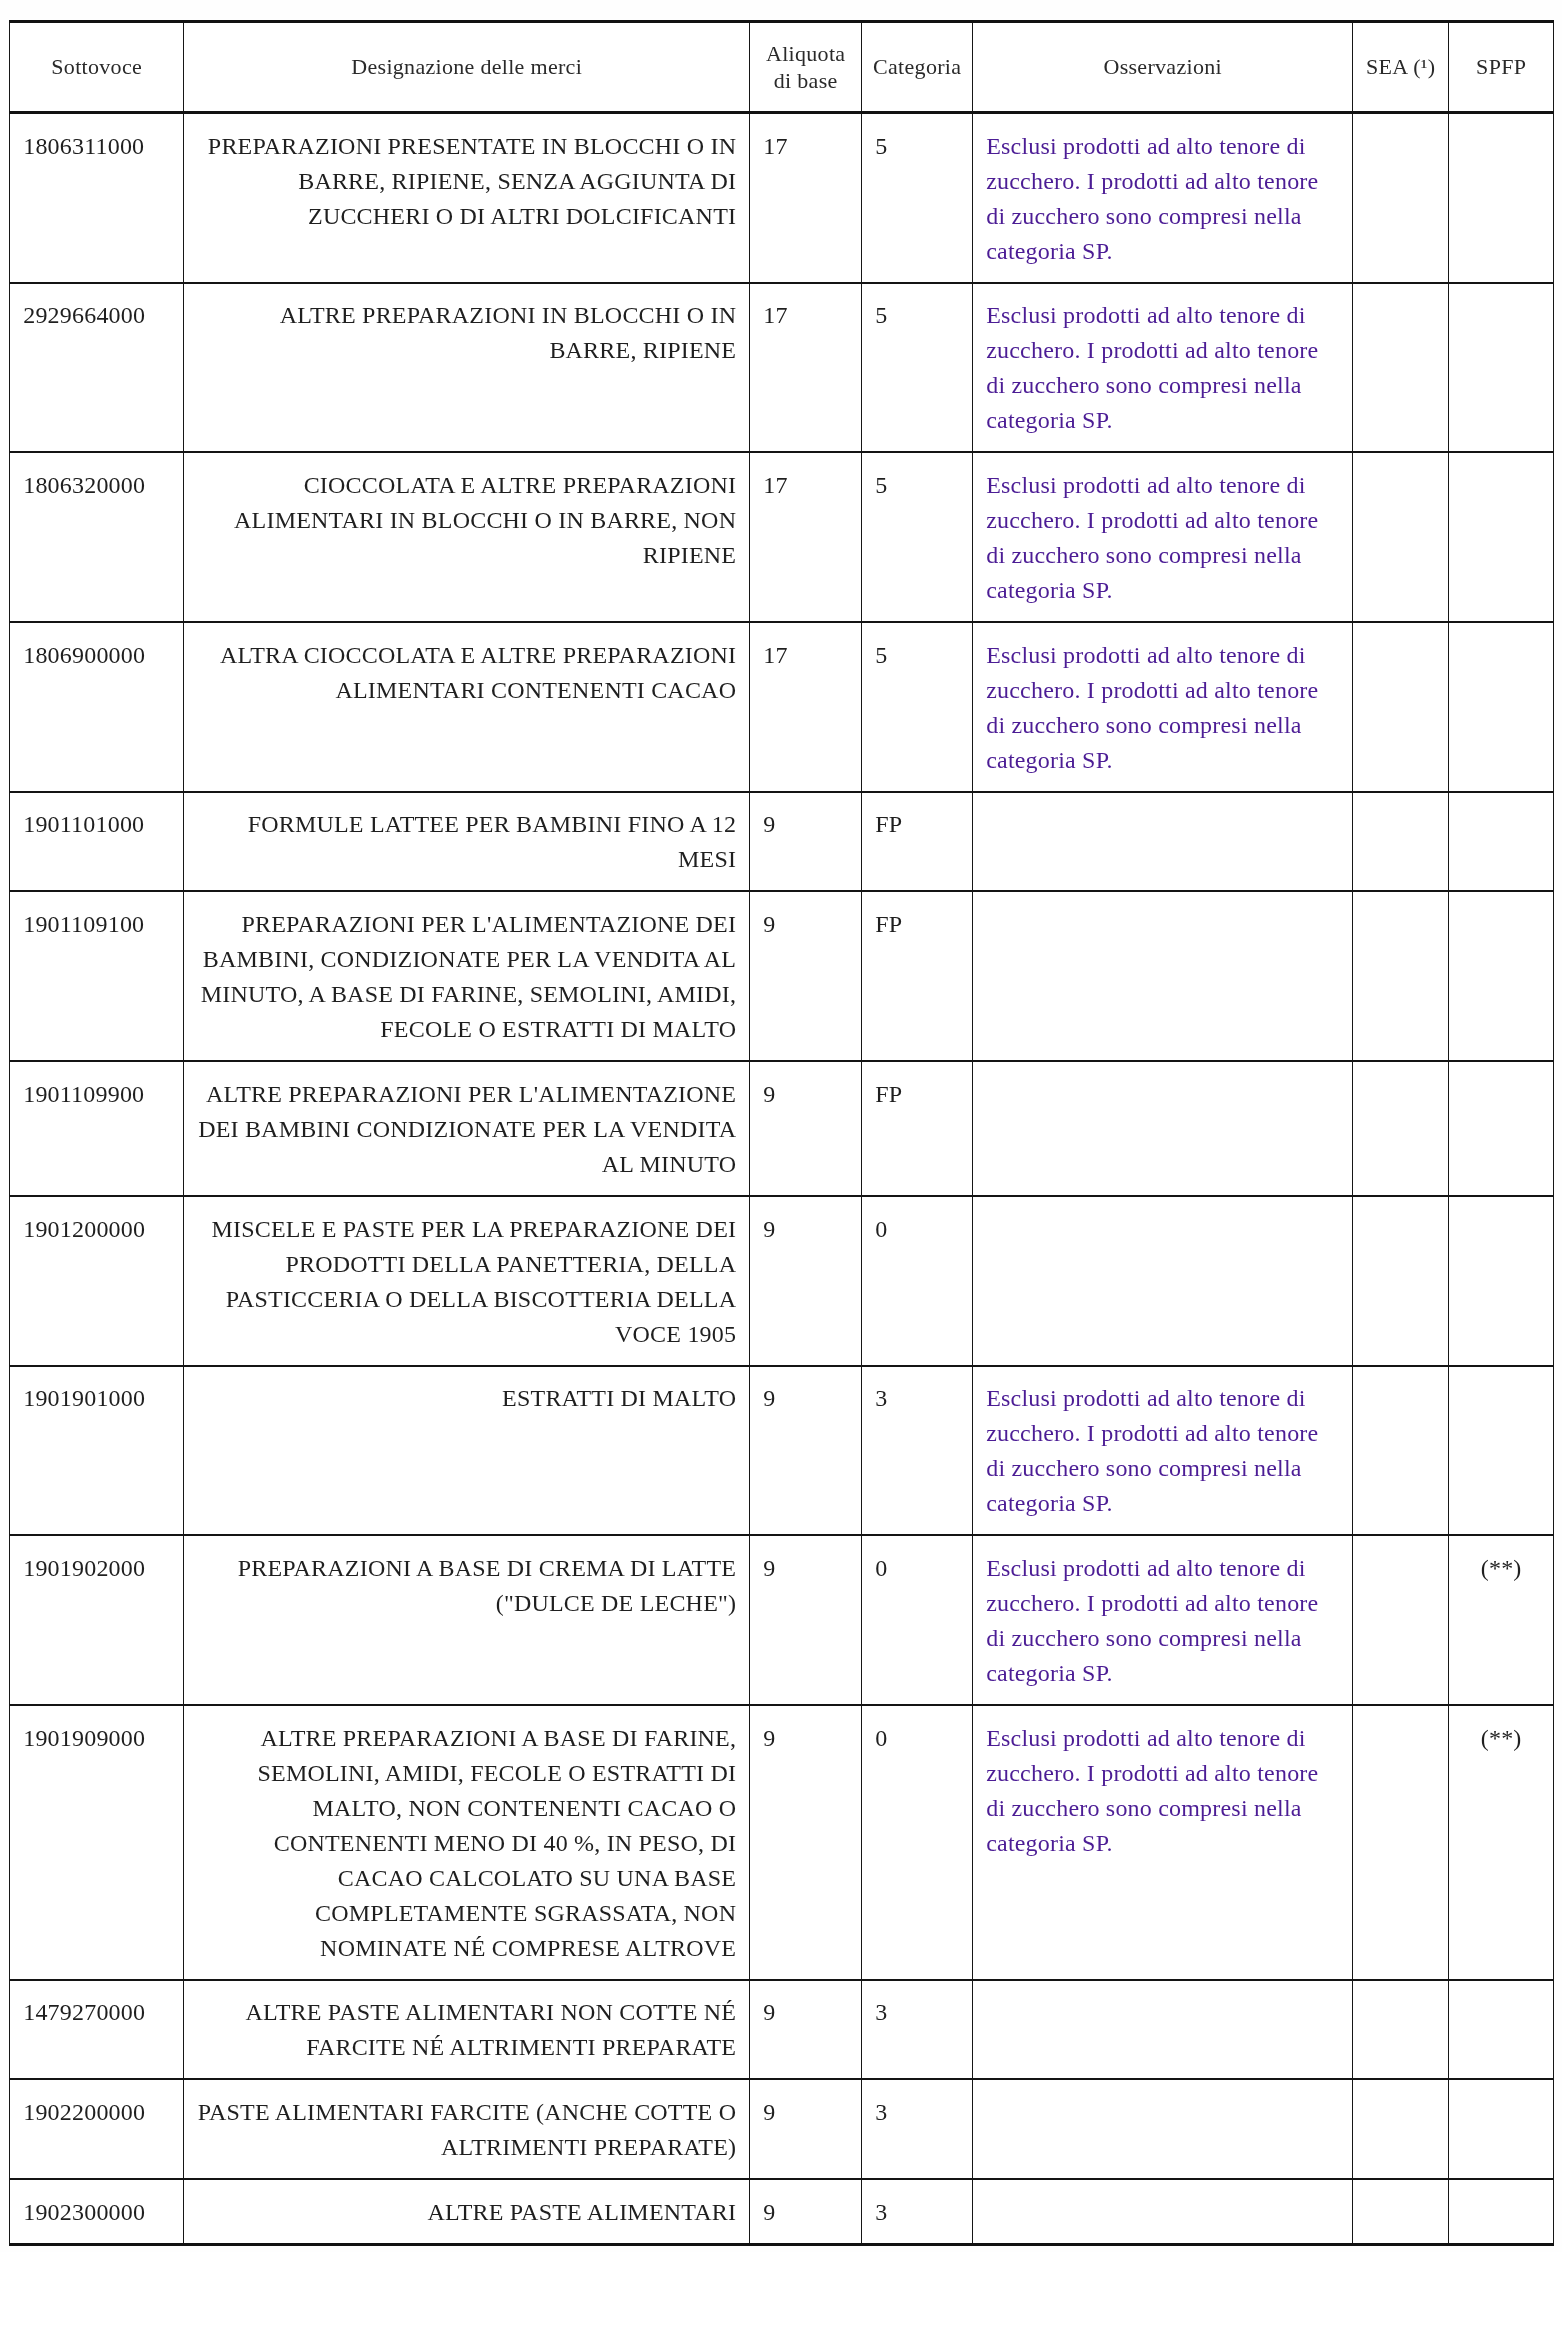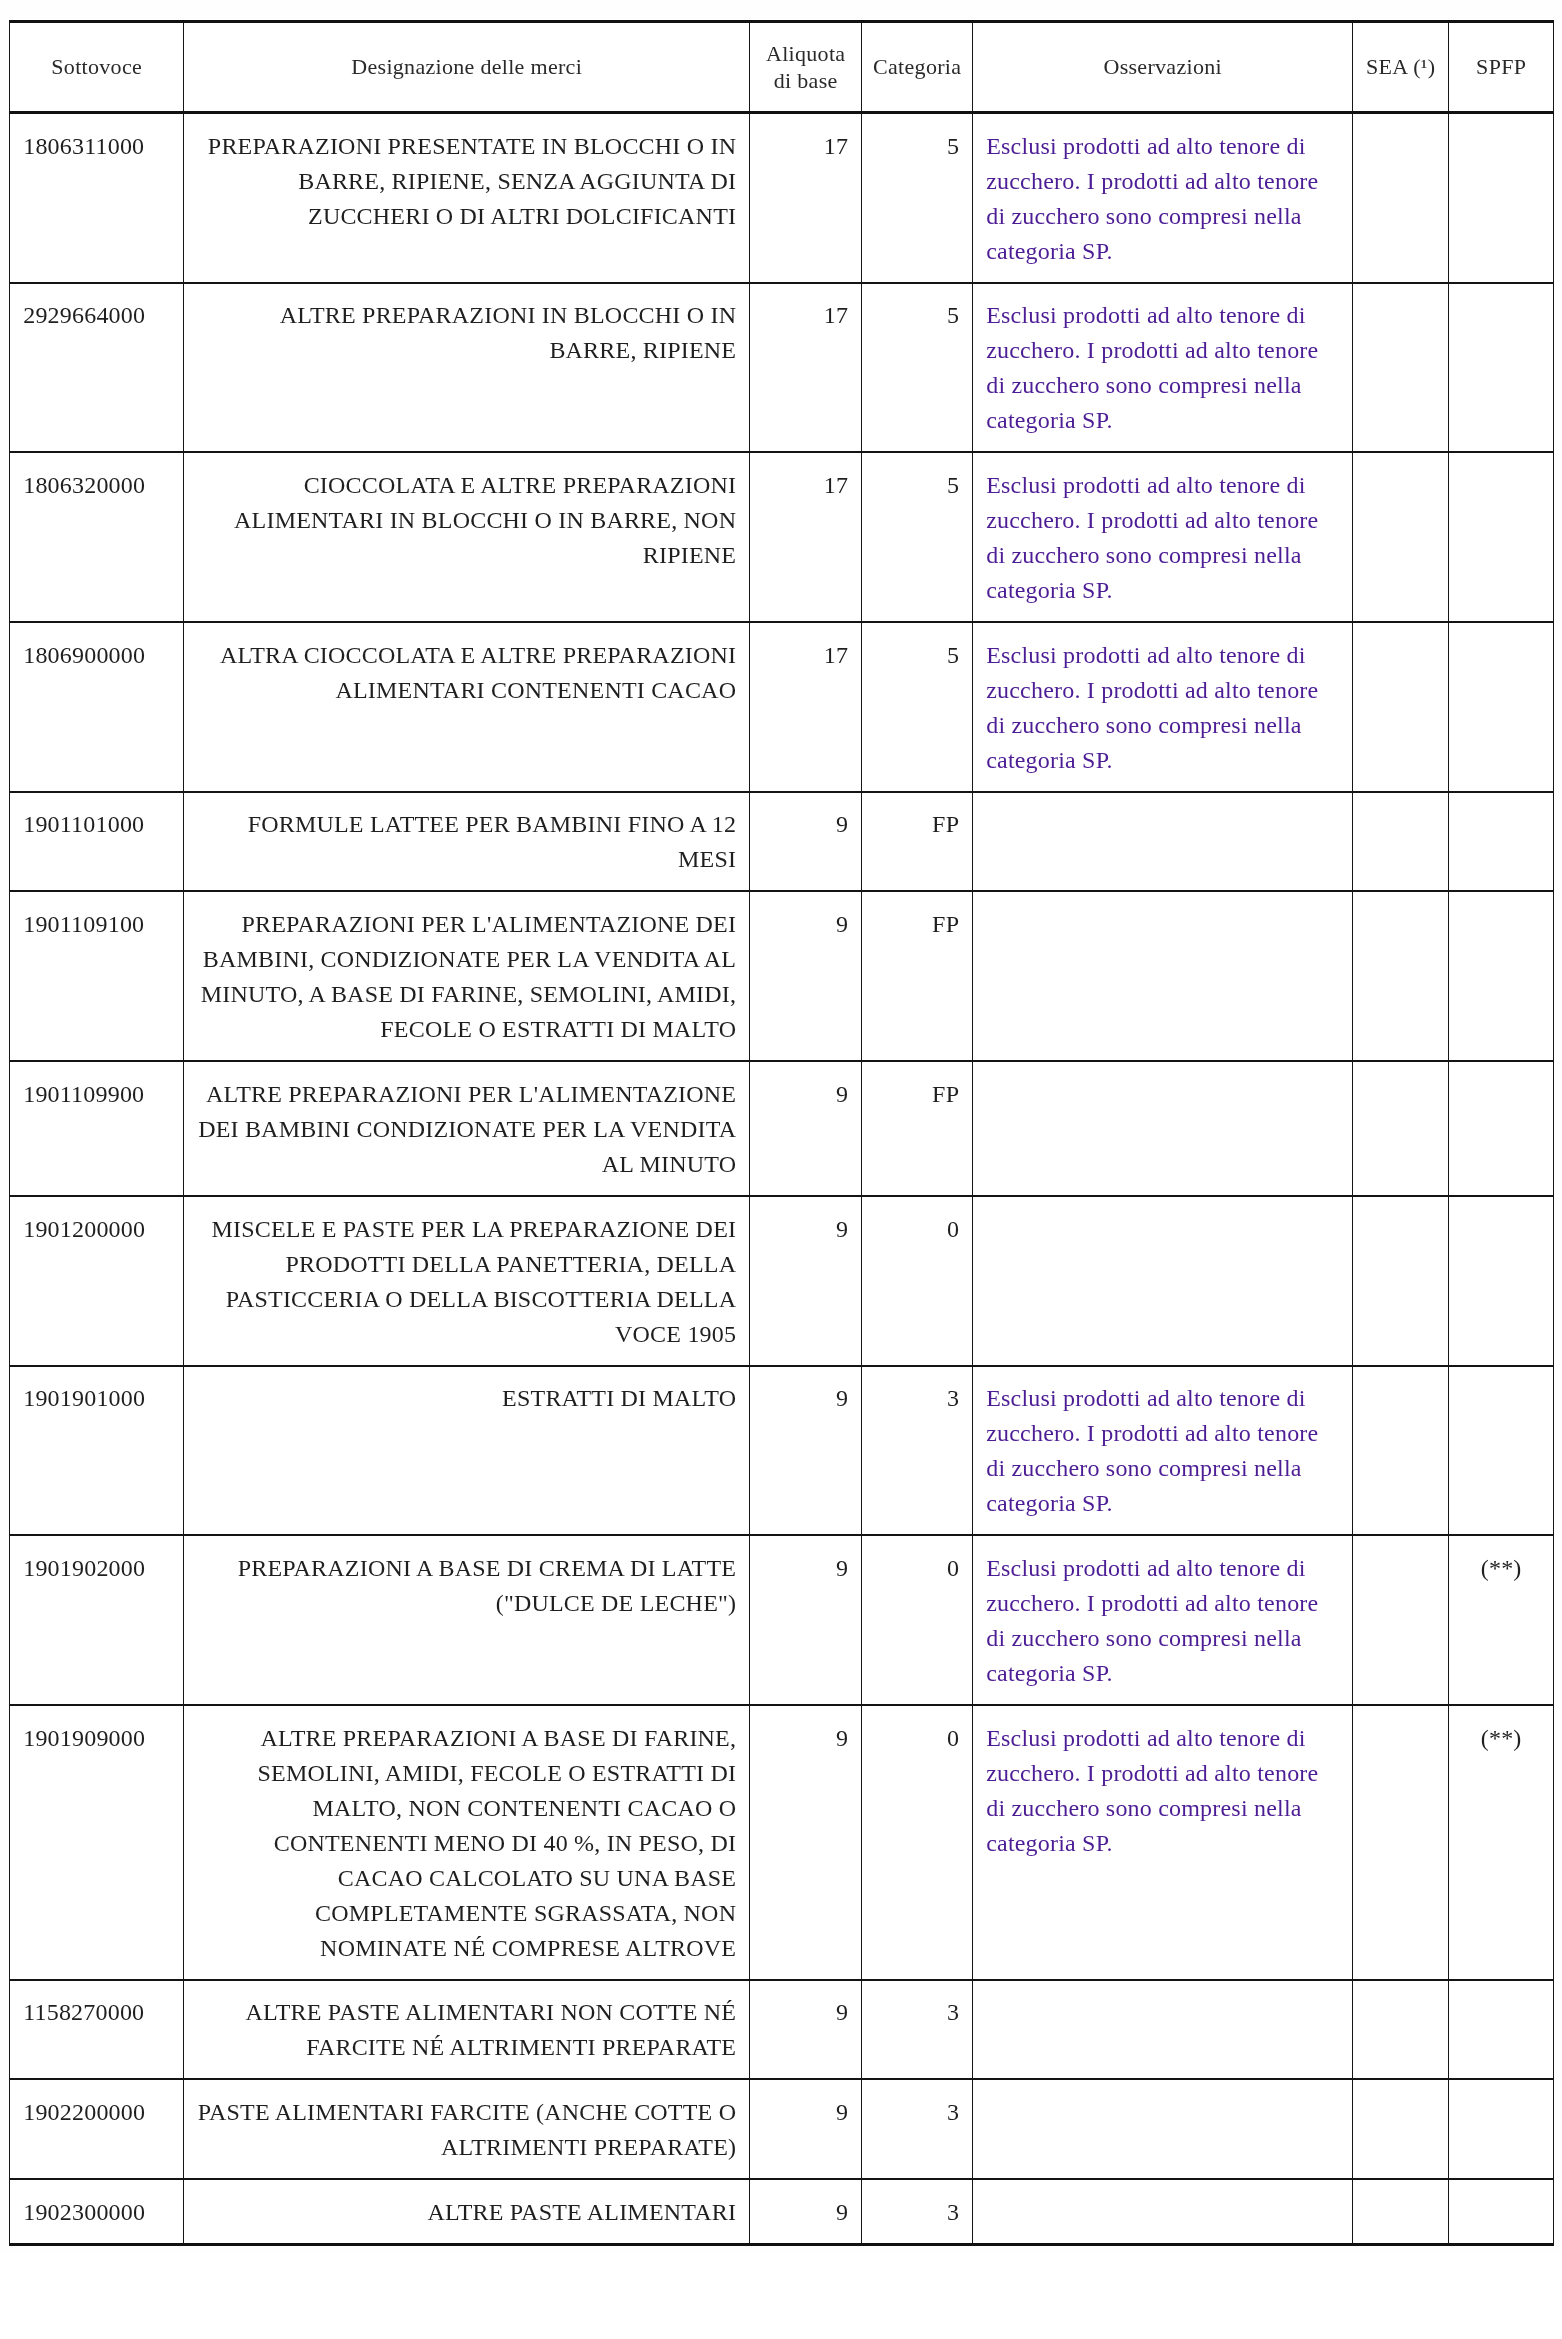--- a/index.html
+++ b/index.html
@@ -67,21 +67,21 @@
     font-size: 24px;
     letter-spacing: 0.9px;
     white-space: nowrap;
     padding-left: 16.5px;
   }
   td.cell-desc {
     text-transform: none;
     text-align: right;
   }
   td.cell-rate, td.cell-cat {
-    text-align: right;
+    text-align: left;
     padding-left: 3.7px;
     padding-right: 3.7px;
   }
   td.cell-obs {
     font-size: 22px;
     line-height: 33px;
     padding-right: 9.2px;
     color: #4c1d95;
   }
   td.cell-sea, td.cell-spfp {
@@ -210,21 +210,21 @@
         <tr>
     <td class="cell-code">1901909000</td>
     <td class="cell-desc">ALTRE PREPARAZIONI A BASE DI FARINE, SEMOLINI, AMIDI, FECOLE O ESTRATTI DI MALTO, NON CONTENENTI CACAO O CONTENENTI MENO DI 40 %, IN PESO, DI CACAO CALCOLATO SU UNA BASE COMPLETAMENTE SGRASSATA, NON NOMINATE NÉ COMPRESE ALTROVE</td>
     <td class="cell-rate">9</td>
     <td class="cell-cat">0</td>
     <td class="cell-obs">Esclusi prodotti ad alto tenore di zucchero. I prodotti ad alto tenore di zucchero sono compresi nella categoria SP.</td>
     <td class="cell-sea"></td>
     <td class="cell-spfp">(**)</td>
   </tr>
         <tr>
-    <td class="cell-code">1158270000</td>
+    <td class="cell-code">1479270000</td>
     <td class="cell-desc">ALTRE PASTE ALIMENTARI NON COTTE NÉ FARCITE NÉ ALTRIMENTI PREPARATE</td>
     <td class="cell-rate">9</td>
     <td class="cell-cat">3</td>
     <td class="cell-obs"></td>
     <td class="cell-sea"></td>
     <td class="cell-spfp"></td>
   </tr>
         <tr>
     <td class="cell-code">1902200000</td>
     <td class="cell-desc">PASTE ALIMENTARI FARCITE (ANCHE COTTE O ALTRIMENTI PREPARATE)</td>

